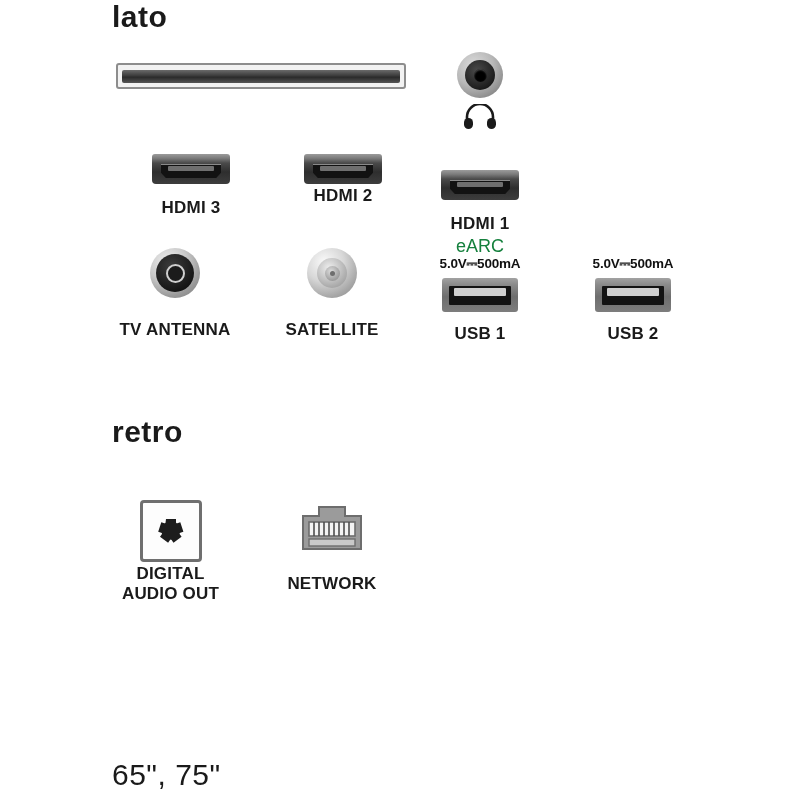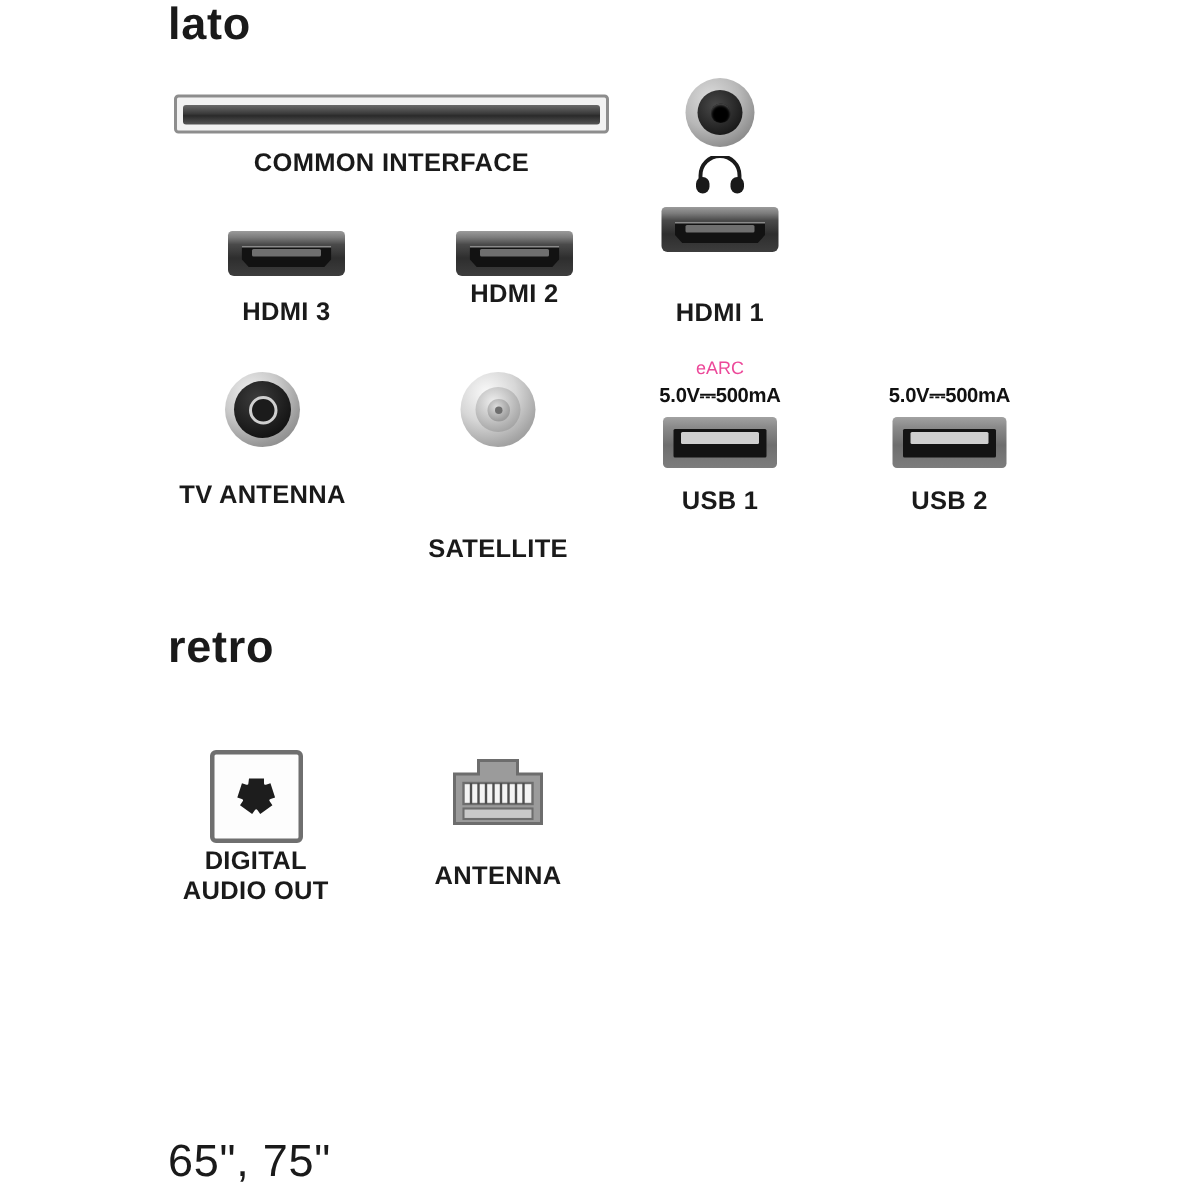--- a/index.html
+++ b/index.html
@@ -25,23 +25,23 @@
   .label {
     text-align: center;
     font-size: 17px;
     font-weight: 600;
     color: #1a1a1a;
     letter-spacing: 0.2px;
     line-height: 1.15;
   }
   .sublabel {
     text-align: center;
-    font-size: 12px;
+    font-size: 18px;
     font-weight: 400;
-    color: #ec4899;
+    color: #15803d;
     margin-top: 2px;
   }
   .powerlabel {
     text-align: center;
     font-size: 13.5px;
     font-weight: 700;
     color: #111;
     letter-spacing: -0.2px;
   }
   .port {
@@ -268,21 +268,20 @@
 <body>
 
 <div class="section-title" style="left:112px; top:0px;">lato</div>
 
 <div class="port" style="left:112px; top:63px; width:298px;">
   <div class="art">
     <div class="ci-slot">
         <div class="ci-inner"></div>
       </div>
   </div>
-  <div class="label" style="margin-top:10px;">COMMON INTERFACE</div>
 </div>
 
 <div class="port" style="left:438px; top:52px; width:84px;">
   <div class="art">
     <div class="jack-outer">
         <div class="jack-mid">
           <div class="jack-hole"></div>
         </div>
       </div>
   </div>
@@ -312,21 +311,21 @@
     <div class="hdmi">
         <div class="hdmi-body">
           <div class="hdmi-mouth"></div>
           <div class="hdmi-tongue"></div>
         </div>
       </div>
   </div>
   <div class="label" style="margin-top:0;">HDMI 2</div>
 </div>
 
-<div class="port" style="left:425px; top:136px; width:110px;gap:17px;">
+<div class="port" style="left:425px; top:168px; width:110px;">
   <div class="art">
     <div class="hdmi">
         <div class="hdmi-body">
           <div class="hdmi-mouth"></div>
           <div class="hdmi-tongue"></div>
         </div>
       </div>
   </div>
   <div class="label" style="margin-top:12px;">HDMI 1</div>
   <div class="sublabel">eARC</div>
@@ -336,21 +335,21 @@
   <div class="art">
     <div class="ant-outer">
         <div class="ant-mid">
           <div class="ant-ring"></div>
         </div>
       </div>
   </div>
   <div class="label" style="margin-top:22px;text-align:right;">TV ANTENNA</div>
 </div>
 
-<div class="port" style="left:272px; top:248px; width:120px;gap:36px;">
+<div class="port" style="left:272px; top:248px; width:120px;">
   <div class="art">
     <div class="sat-outer">
         <div class="sat-mid">
           <div class="sat-inner">
             <div class="sat-pin"></div>
           </div>
         </div>
       </div>
   </div>
   <div class="label" style="margin-top:22px;">SATELLITE</div>
@@ -405,16 +404,16 @@
           <line x1="29" y1="22" x2="29" y2="36"></line>
           <line x1="34" y1="22" x2="34" y2="36"></line>
           <line x1="39" y1="22" x2="39" y2="36"></line>
           <line x1="44" y1="22" x2="44" y2="36"></line>
           <line x1="49" y1="22" x2="49" y2="36"></line>
         </g>
         <rect x="9" y="39" width="46" height="7" fill="#c9c9c9" stroke="#6d6d6d" stroke-width="1.4"></rect>
       </svg>
     </div>
   </div>
-  <div class="label" style="margin-top:22px;">ANTENNA</div>
+  <div class="label" style="margin-top:22px;">NETWORK</div>
 </div>
 
 <div class="footer-size" style="left:112px; top:758px;">65", 75"</div>
 
 </body></html>

